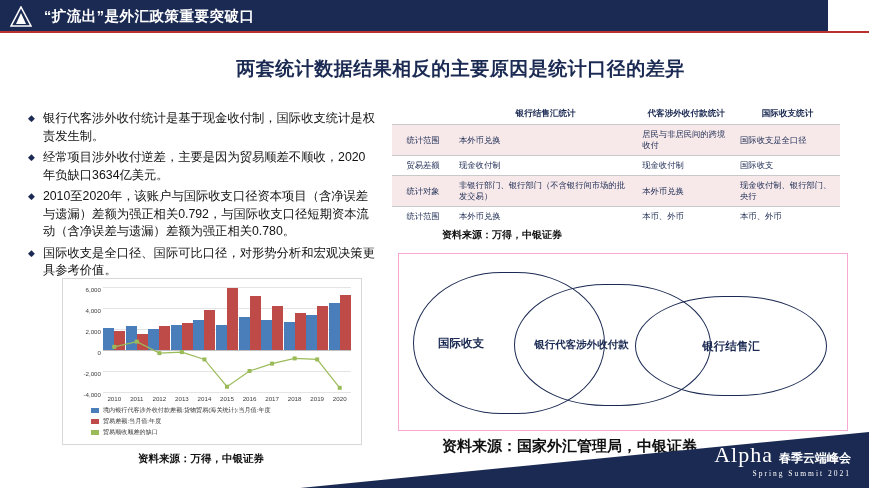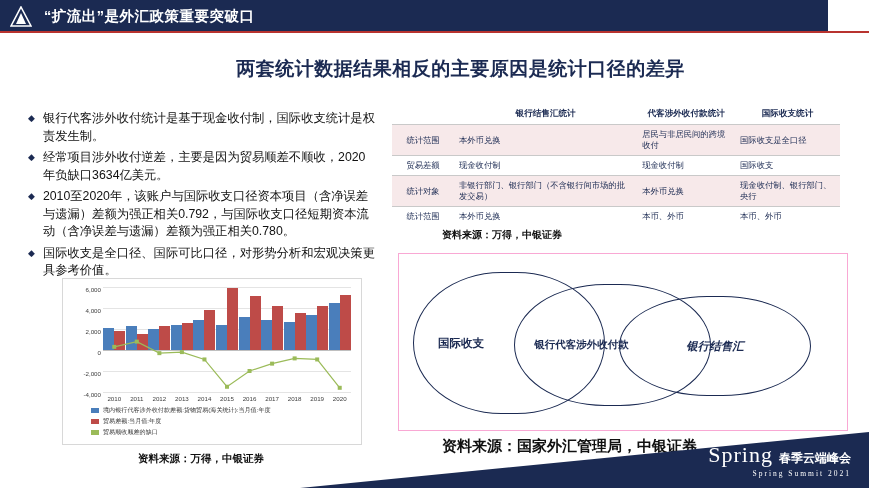--- a/index.html
+++ b/index.html
@@ -213,23 +213,23 @@
 </div>
 <div class="src" style="left:442px;top:228px;font-size:10px;">资料来源：万得，中银证券</div>
 
 <div class="venn">
   <div class="vbox" style="left:14px;top:18px;width:190px;height:140px;">
       <span style="margin-right:96px;">国际收支</span>
     </div>
   <div class="vbox" style="left:115px;top:30px;width:195px;height:120px;">
       <span style="margin-right:62px;font-size:10.5px;">银行代客涉外收付款</span>
     </div>
-  <div class="vbox" style="left:220px;top:42px;width:190px;height:98px;font-style:italic;">
+  <div class="vbox" style="left:236px;top:42px;width:190px;height:98px;">
       <span>银行结售汇</span>
     </div>
 </div>
 <div class="src" style="left:442px;top:437px;font-size:15px;">资料来源：国家外汇管理局，中银证券</div>
 
 <div class="footer"></div>
 <div class="fbrand">
-  <div><span class="alpha">Spring</span><span class="cn">春季云端峰会</span></div>
+  <div><span class="alpha">Alpha</span><span class="cn">春季云端峰会</span></div>
   <div class="sub">Spring Summit 2021</div>
 </div>
 
 </body></html>

